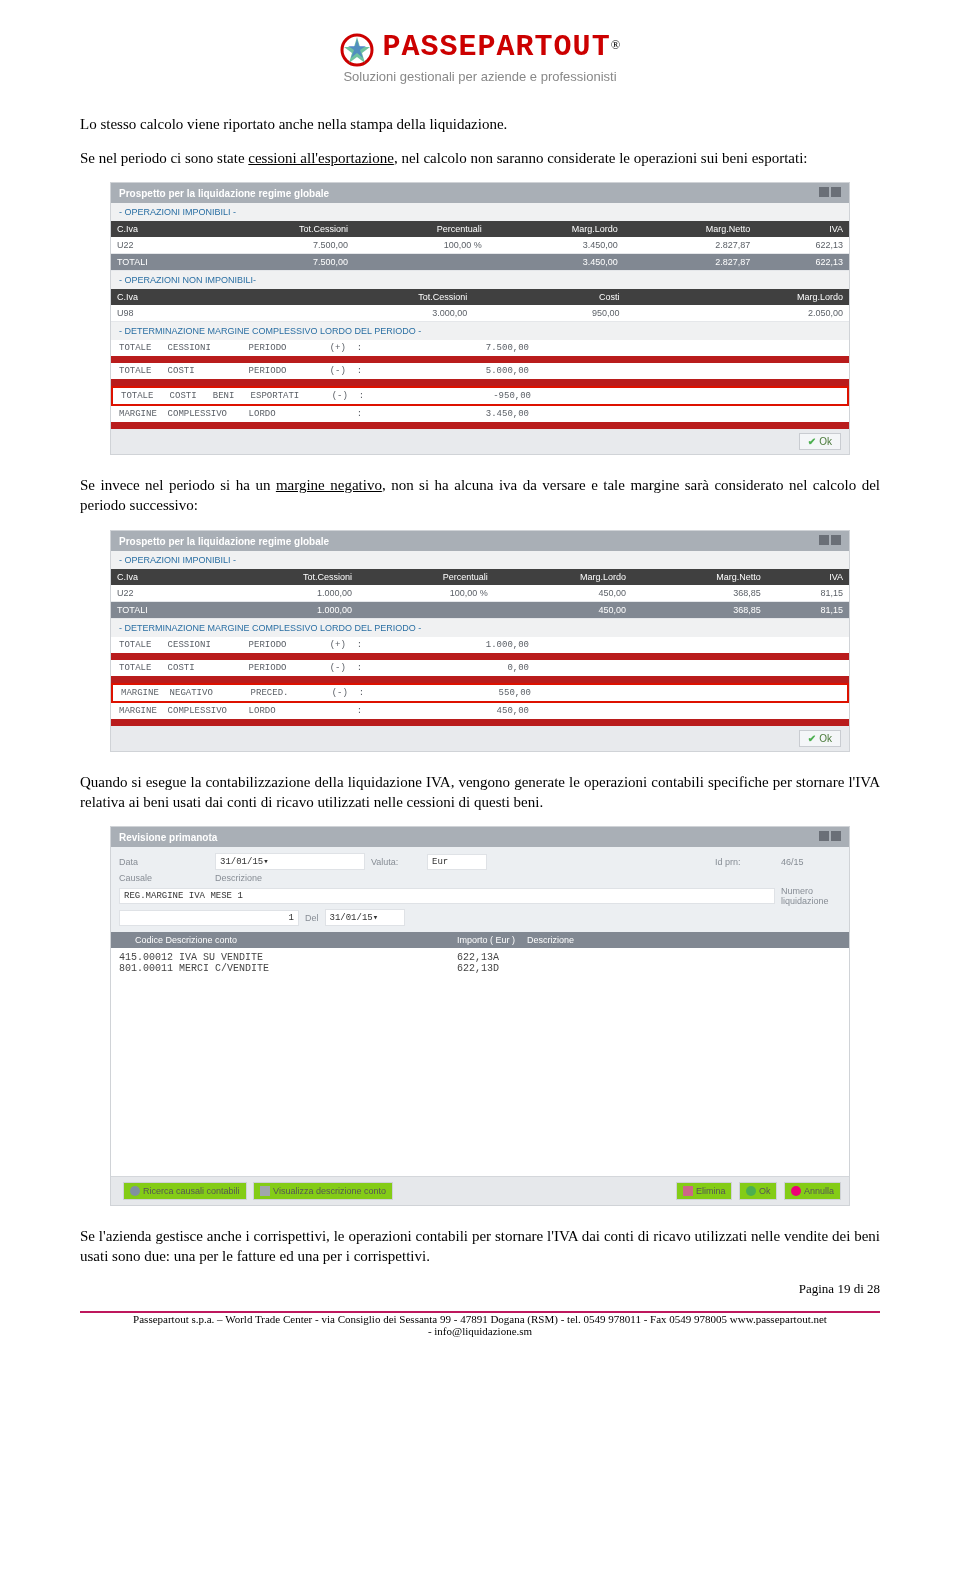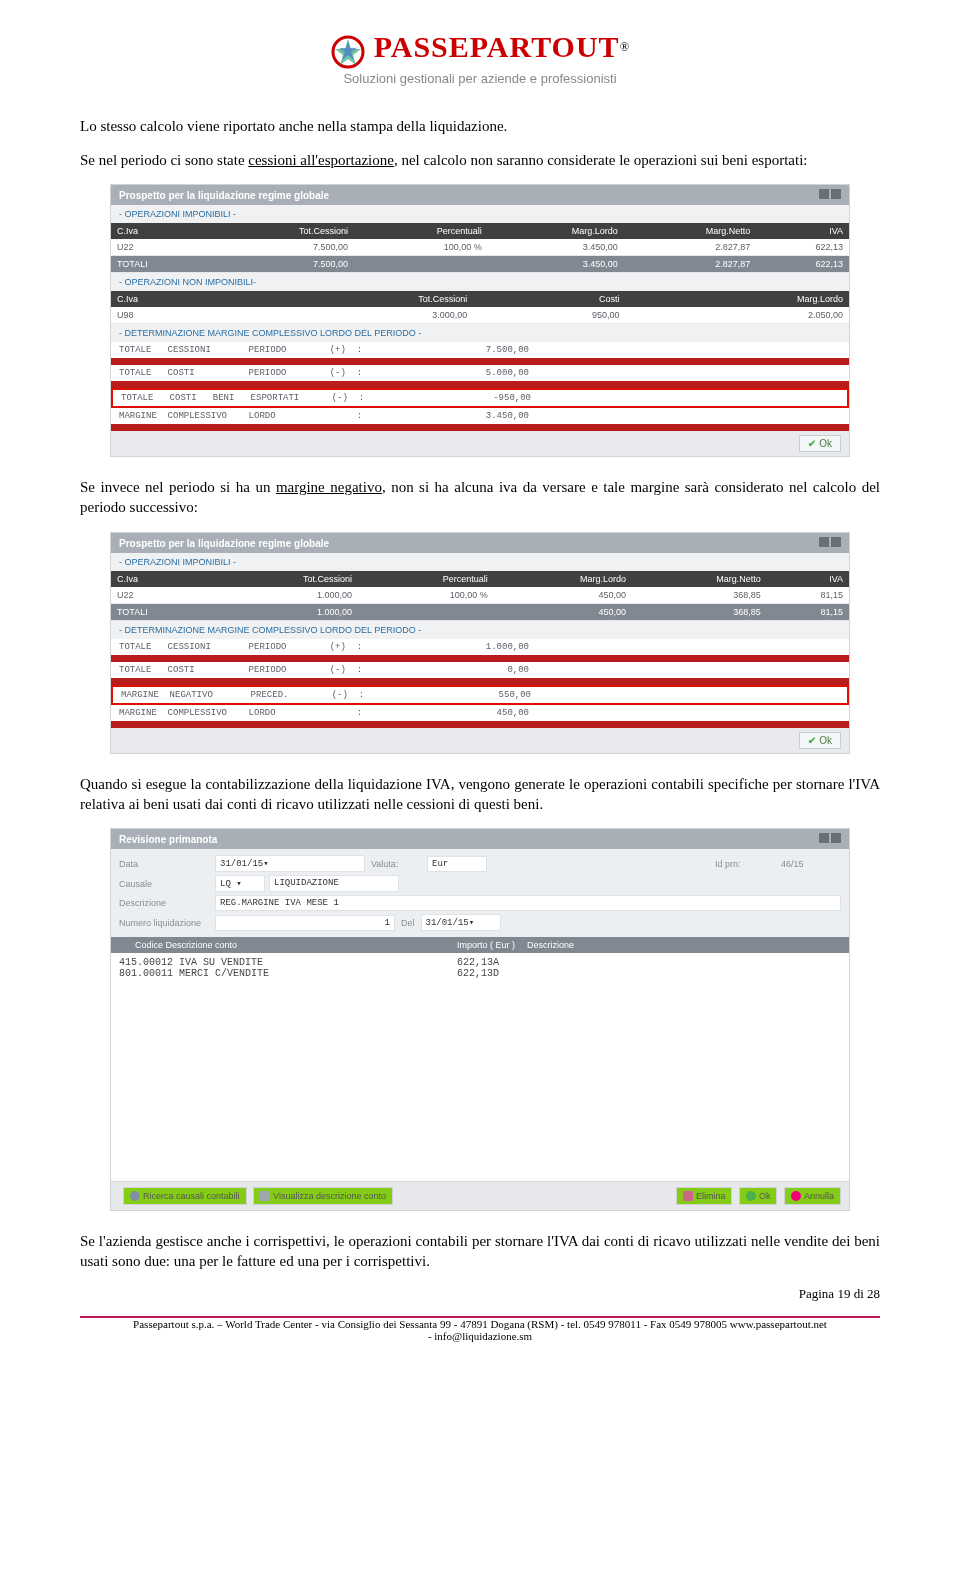--- a/index.html
+++ b/index.html
@@ -11,21 +11,21 @@
     width: 960px;
   }
   .page {
     padding: 30px 80px 30px 80px;
   }
   .logo-area {
     text-align: center;
     margin-bottom: 30px;
   }
   .logo-area .brand {
-    font-family: Liberation Serif, serif;
+    font-family: Liberation Mono, monospace;
     font-size: 30px;
     font-weight: 900;
     color: #c00;
     letter-spacing: 1px;
     margin-top: 12px;
   }
   .logo-area .subtitle {
     font-family: Liberation Sans, sans-serif;
     color: #888;
     font-size: 13px;
@@ -374,24 +374,20 @@
     <div class="form-grid">
       <span>Data</span>
       <span class="fld">31/01/15▾</span>
       <span>Valuta:</span>
       <span class="fld">Eur</span>
       <span></span>
       <span>Id prn:</span>
       <span>46/15</span>
 
       <span>Causale</span>
-      <span style="grid-column: span 6; display:flex; gap:4px;">
-        <span class="fld" style="width:40px">LQ ▾</span>
-        <span class="fld" style="flex:0 0 120px">LIQUIDAZIONE</span>
-      </span>
 
       <span>Descrizione</span>
       <span class="fld" style="grid-column: span 6">REG.MARGINE IVA MESE 1</span>
 
       <span>Numero liquidazione</span>
       <span style="grid-column: span 6; display:flex; gap:6px; align-items:center;">
         <span class="fld" style="width:170px; text-align:right">1</span>
         <span>Del</span>
         <span class="fld" style="width:70px">31/01/15▾</span>
       </span>

